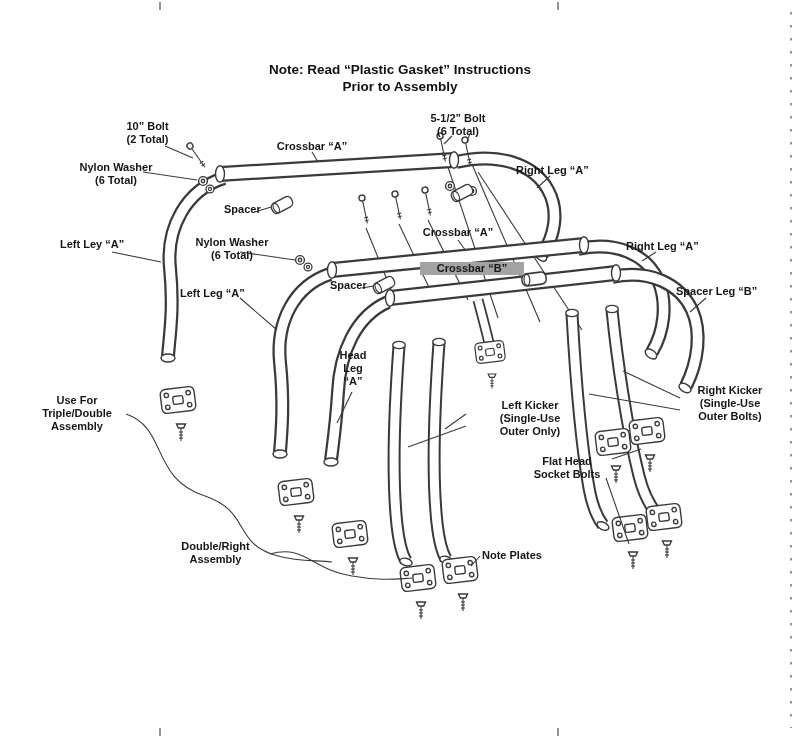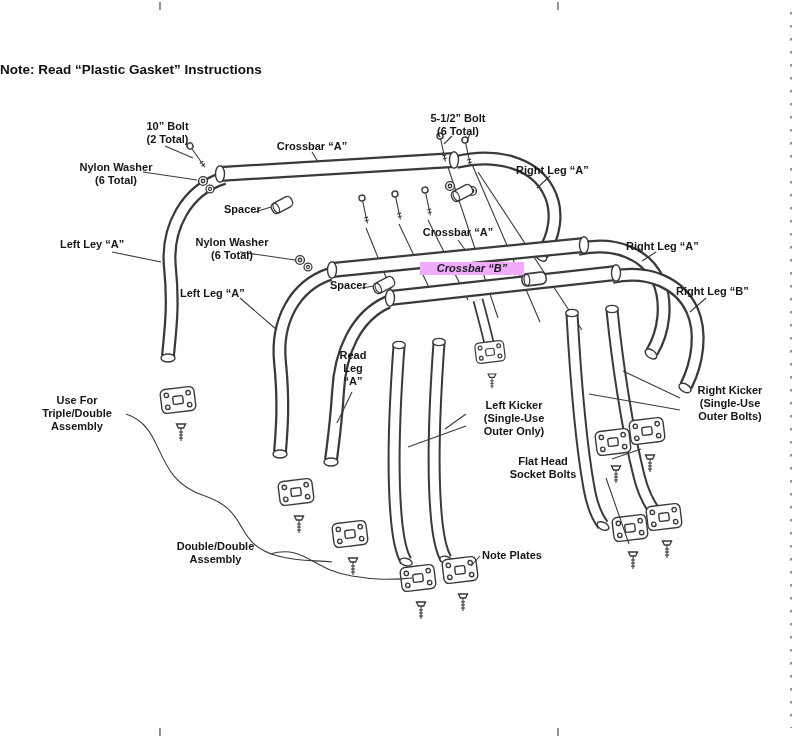--- a/index.html
+++ b/index.html
@@ -1,25 +1,25 @@
 <!DOCTYPE html>
 <html style="--ink: #3a3a3a;"><head>
 <meta charset="utf-8">
 <style>
   :root{ --ink:#3a3a3a; }
   html,body{margin:0;padding:0;width:800px;height:738px;background:#fff;}
   .page{position:relative;width:800px;height:738px;background:#fff;overflow:hidden;
         font-family:"Liberation Sans",sans-serif;}
   .diagram-svg{position:absolute;left:0;top:0;}
-  .title{position:absolute;top:62px;left:0;width:100%;text-align:left;
+  .title{position:absolute;top:62px;left:0;width:100%;text-align:center;
          font-weight:bold;font-size:13.5px;line-height:1.25;color:#111;}
   .label{position:absolute;font-weight:bold;font-size:11px;line-height:1.18;
          color:#161616;white-space:pre-line;}
   .center{text-align:center;}
-  .bgw{background:#f0abfc;padding:0 2px;font-style:italic;}
+  .bgw{background:#a3a3a3;padding:0 2px;}
   
   .ln{stroke:var(--ink);fill:none;stroke-width:1.1;}
   .part{fill:#fff;stroke:var(--ink);stroke-width:1.4;}
   .tubeO{stroke:var(--ink);fill:none;stroke-linecap:butt;}
   .tubeI{stroke:#fff;fill:none;stroke-linecap:butt;}
 </style>
 </head>
 <body style="background: rgb(255, 255, 255);">
 
 <div class="page">
@@ -207,51 +207,52 @@
       <line class="ln" x1="791" y1="12" x2="791" y2="728" stroke-width="6" stroke-dasharray="2.5 10.5"></line>
       <line class="ln" x1="160" y1="2" x2="160" y2="10" stroke-width="1.5"></line>
       <line class="ln" x1="558" y1="2" x2="558" y2="10" stroke-width="1.5"></line>
       <line class="ln" x1="160" y1="728" x2="160" y2="736" stroke-width="1.5"></line>
       <line class="ln" x1="558" y1="728" x2="558" y2="736" stroke-width="1.5"></line>
     </g>
   </svg>
 
   <div class="title">
     <div>Note: Read “Plastic Gasket” Instructions</div>
+    <div>Prior to Assembly</div>
   </div>
 
-  <div class="label center" style="left:120px;top:120px;width:95px">10” Bolt
+  <div class="label center" style="left:100px;top:120px;width:95px">10” Bolt
 (2 Total)</div>
   <div class="label center" style="left:60px;top:161px;width:112px">Nylon Washer
 (6 Total)</div>
   <div class="label center" style="left:257px;top:140px;width:110px">Crossbar “A”</div>
   <div class="label center" style="left:408px;top:112px;width:100px">5-1/2” Bolt
 (6 Total)</div>
   <div class="label" style="left:516px;top:164px;width:95px">Right Leg “A”</div>
   <div class="label" style="left:224px;top:203px;width:50px">Spacer</div>
   <div class="label" style="left:60px;top:238px;width:85px">Left Ley “A”</div>
   <div class="label center" style="left:178px;top:236px;width:108px">Nylon Washer
 (6 Total)</div>
   <div class="label center" style="left:408px;top:226px;width:100px">Crossbar “A”</div>
   <div class="label" style="left:626px;top:240px;width:95px">Right Leg “A”</div>
   <div class="label center bgw" style="left:420px;top:262px;width:100px">Crossbar “B”</div>
   <div class="label" style="left:330px;top:279px;width:50px">Spacer</div>
   <div class="label" style="left:180px;top:287px;width:90px">Left Leg “A”</div>
-  <div class="label" style="left:676px;top:285px;width:95px">Right Leg “B”</div>
-  <div class="label center" style="left:332px;top:349px;width:42px">Read
+  <div class="label" style="left:676px;top:285px;width:95px">Spacer Leg “B”</div>
+  <div class="label center" style="left:332px;top:349px;width:42px">Head
 Leg
 “A”</div>
   <div class="label center" style="left:22px;top:394px;width:110px">Use For
 Triple/Double
 Assembly</div>
-  <div class="label center" style="left:468px;top:399px;width:92px">Left Kicker
+  <div class="label center" style="left:484px;top:399px;width:92px">Left Kicker
 (Single-Use
 Outer Only)</div>
   <div class="label center" style="left:682px;top:384px;width:96px">Right Kicker
 (Single-Use
 Outer Bolts)</div>
-  <div class="label center" style="left:494px;top:455px;width:98px">Flat Head
+  <div class="label center" style="left:518px;top:455px;width:98px">Flat Head
 Socket Bolts</div>
-  <div class="label center" style="left:163px;top:540px;width:105px">Double/Double
+  <div class="label center" style="left:163px;top:540px;width:105px">Double/Right
 Assembly</div>
   <div class="label" style="left:482px;top:549px;width:80px">Note Plates</div>
 
 </div>
 
 </body></html>

